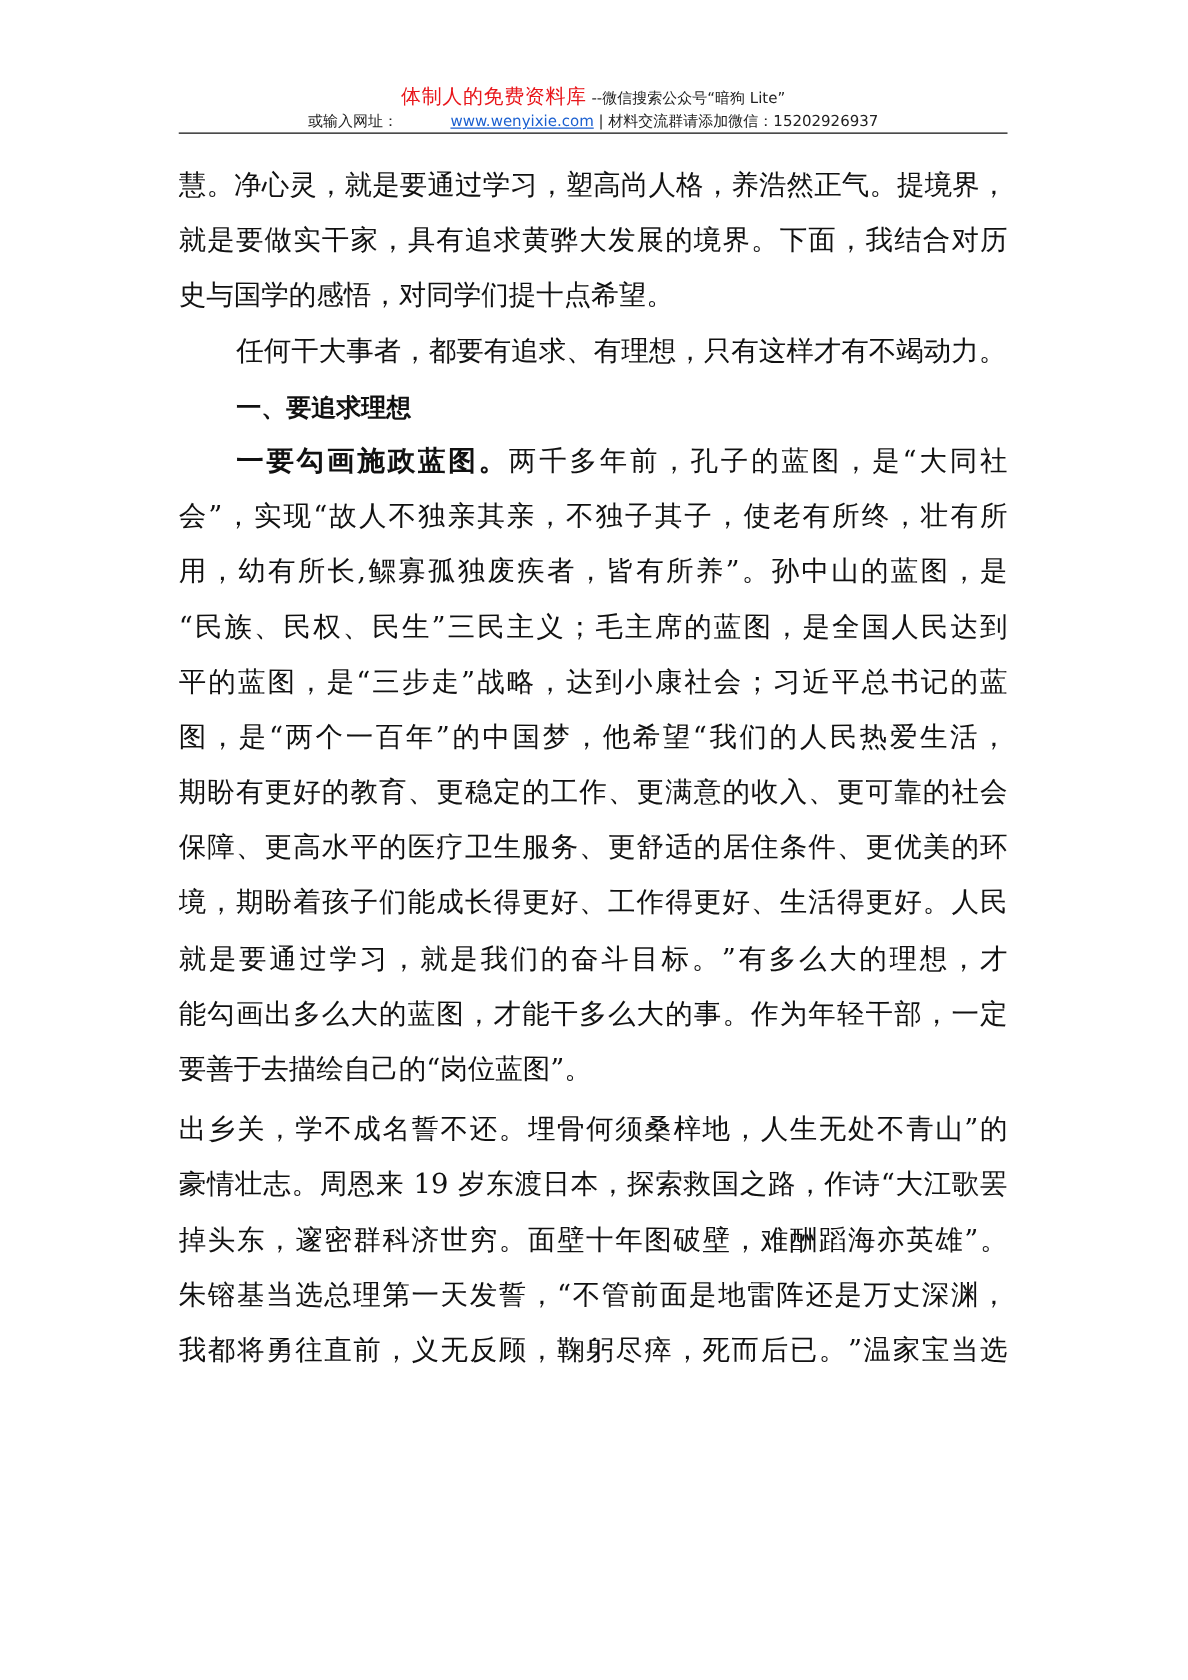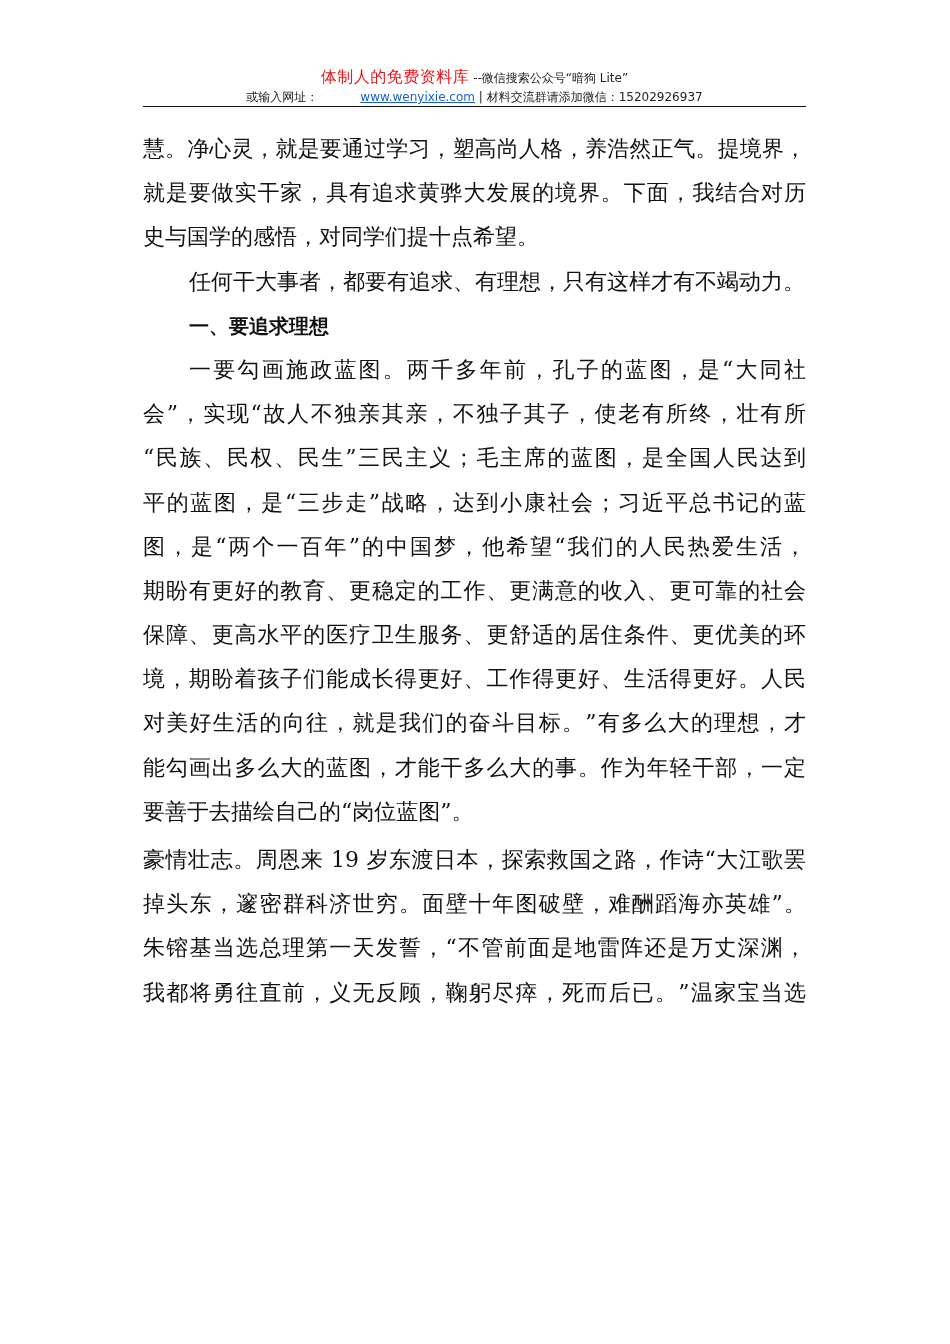--- a/index.html
+++ b/index.html
@@ -79,21 +79,21 @@
     }
     .line.heading {
       font-family: "DejaVu Sans", "Liberation Sans", sans-serif;
       font-size: 20px;
       font-weight: bold;
       padding-left: 46px;
       text-align-last: left;
     }
     .lead {
       font-family: "DejaVu Sans", "Liberation Sans", sans-serif;
-      font-weight: normal;
+      font-weight: bold;
     }
     .gap-small { height: 4px; }
   </style>
 </head>
 <body>
 
 <div class="page-header">
   <div class="header-line1">
     <span class="brand">体制人的免费资料库</span><span> --微信搜索公众号“暗狗 Lite”</span>
   </div>
@@ -108,29 +108,31 @@
   <div class="line">慧。净心灵，就是要通过学习，塑高尚人格，养浩然正气。提境界，</div>
   <div class="line">就是要做实干家，具有追求黄骅大发展的境界。下面，我结合对历</div>
   <div class="line last">史与国学的感悟，对同学们提十点希望。</div>
 
   <div class="line indent last">任何干大事者，都要有追求、有理想，只有这样才有不竭动力。</div>
 
   <div class="line heading">一、要追求理想</div>
 
   <div class="line indent"><span class="lead">一要勾画施政蓝图。</span><span>两千多年前，孔子的蓝图，是“大同社</span></div>
   <div class="line">会”，实现“故人不独亲其亲，不独子其子，使老有所终，壮有所</div>
+  <div class="line">用，幼有所长,鳏寡孤独废疾者，皆有所养”。孙中山的蓝图，是</div>
   <div class="line">“民族、民权、民生”三民主义；毛主席的蓝图，是全国人民达到</div>
   <div class="line">平的蓝图，是“三步走”战略，达到小康社会；习近平总书记的蓝</div>
   <div class="line">图，是“两个一百年”的中国梦，他希望“我们的人民热爱生活，</div>
   <div class="line">期盼有更好的教育、更稳定的工作、更满意的收入、更可靠的社会</div>
   <div class="line">保障、更高水平的医疗卫生服务、更舒适的居住条件、更优美的环</div>
   <div class="line">境，期盼着孩子们能成长得更好、工作得更好、生活得更好。人民</div>
-  <div class="line">对美好生活的向往，就是我们的奋斗目标。”有多么大的理想，才</div>
+  <div class="line">就是要通过学习，就是我们的奋斗目标。”有多么大的理想，才</div>
   <div class="line">能勾画出多么大的蓝图，才能干多么大的事。作为年轻干部，一定</div>
   <div class="line last">要善于去描绘自己的“岗位蓝图”。</div>
 
   <div class="gap-small"></div>
 
+  <div class="line">出乡关，学不成名誓不还。埋骨何须桑梓地，人生无处不青山”的</div>
   <div class="line">豪情壮志。周恩来 19 岁东渡日本，探索救国之路，作诗“大江歌罢</div>
   <div class="line">掉头东，邃密群科济世穷。面壁十年图破壁，难酬蹈海亦英雄”。</div>
   <div class="line">朱镕基当选总理第一天发誓，“不管前面是地雷阵还是万丈深渊，</div>
   <div class="line">我都将勇往直前，义无反顾，鞠躬尽瘁，死而后已。”温家宝当选</div>
 </div>
 
 </body></html>

